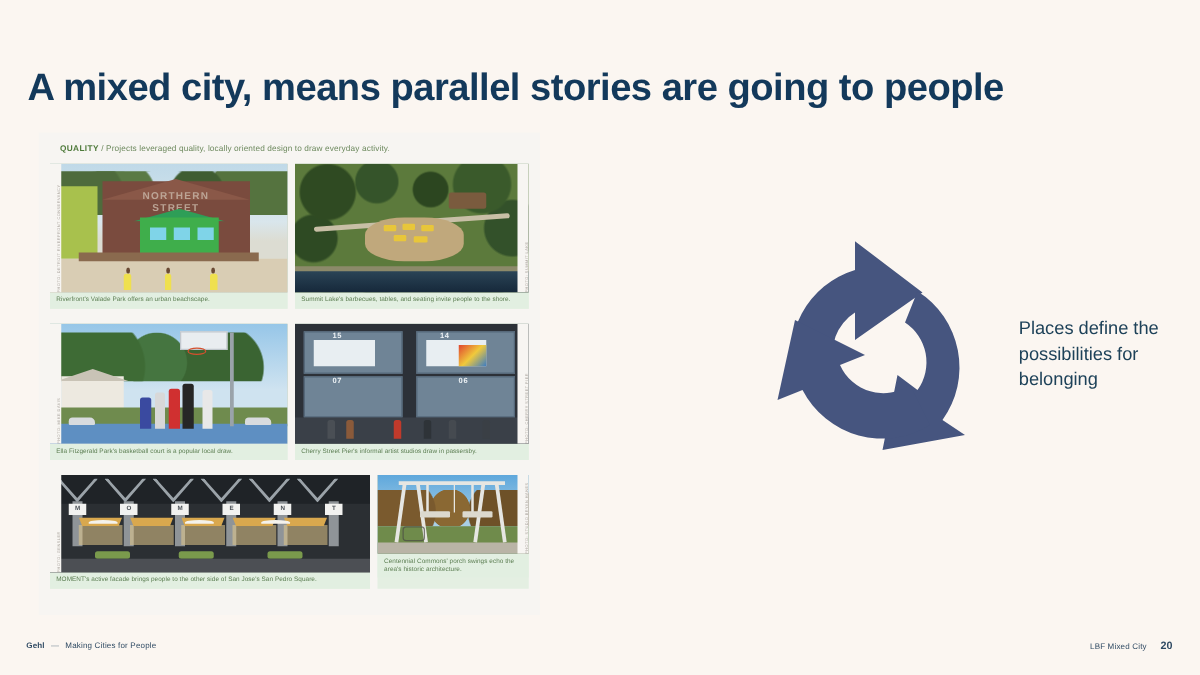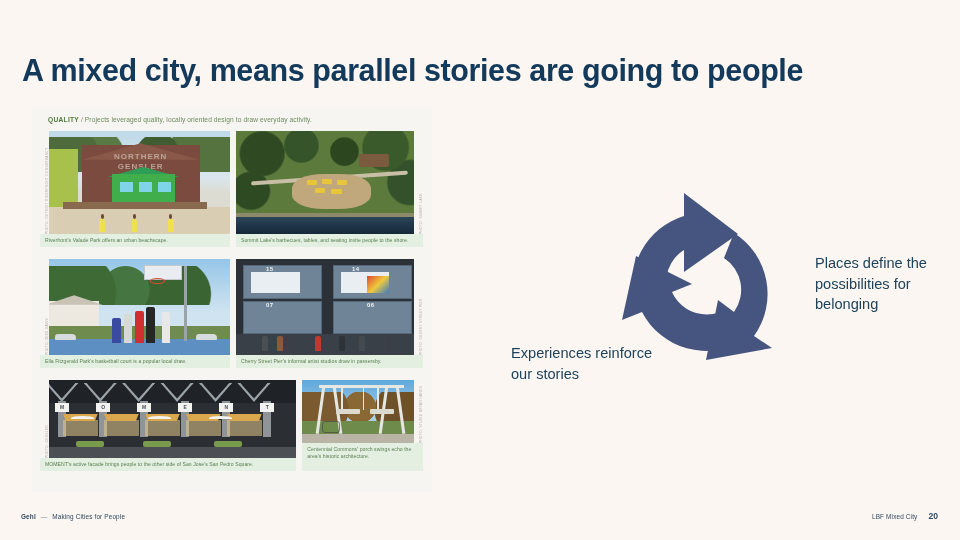--- a/index.html
+++ b/index.html
@@ -286,21 +286,21 @@
     <div class="grid-row">
       <div class="cell" style="width:192px;">
         <div class="photo" style="height:103px;">
           <div class="scene">
             <div class="p1-sky"></div>
             <div class="p1-trees"></div>
             <div class="p1-bldg"></div>
             <div class="p1-roof"></div>
             <div class="p1-sign">
               <div>NORTHERN</div>
-              <div>GENSLER</div>
+              <div>STREET</div>
             </div>
             <div class="p1-greenroof"></div>
             <div class="p1-green"></div>
             <div class="p1-win" style="left:42%;top:50%;width:7%;height:9%;"></div>
             <div class="p1-win" style="left:52%;top:50%;width:7%;height:9%;"></div>
             <div class="p1-win" style="left:62%;top:50%;width:7%;height:9%;"></div>
             <div class="p1-left"></div>
             <div class="p1-sand"></div>
             <div class="p1-deck"></div>
             <div class="person" style="left:31%;"></div>
@@ -491,21 +491,20 @@
                  L 30 68
                  L 86 96
                  L 66 104
                  A 38 38 0 0 0 122 120
                  Z"></path>
       </g>
     </svg>
   </div>
 
   <div class="cap cap-right">Places define the possibilities for belonging</div>
-  <div class="cap cap-left">Experiences reinforce our stories</div>
 
   <div class="footer-left">
     <span class="brand">Gehl</span>
     <span class="dash">—</span>
     <span>Making Cities for People</span>
   </div>
 
   <div class="footer-right">
     <span class="deck">LBF Mixed City</span>
     <span class="pageno">20</span>

